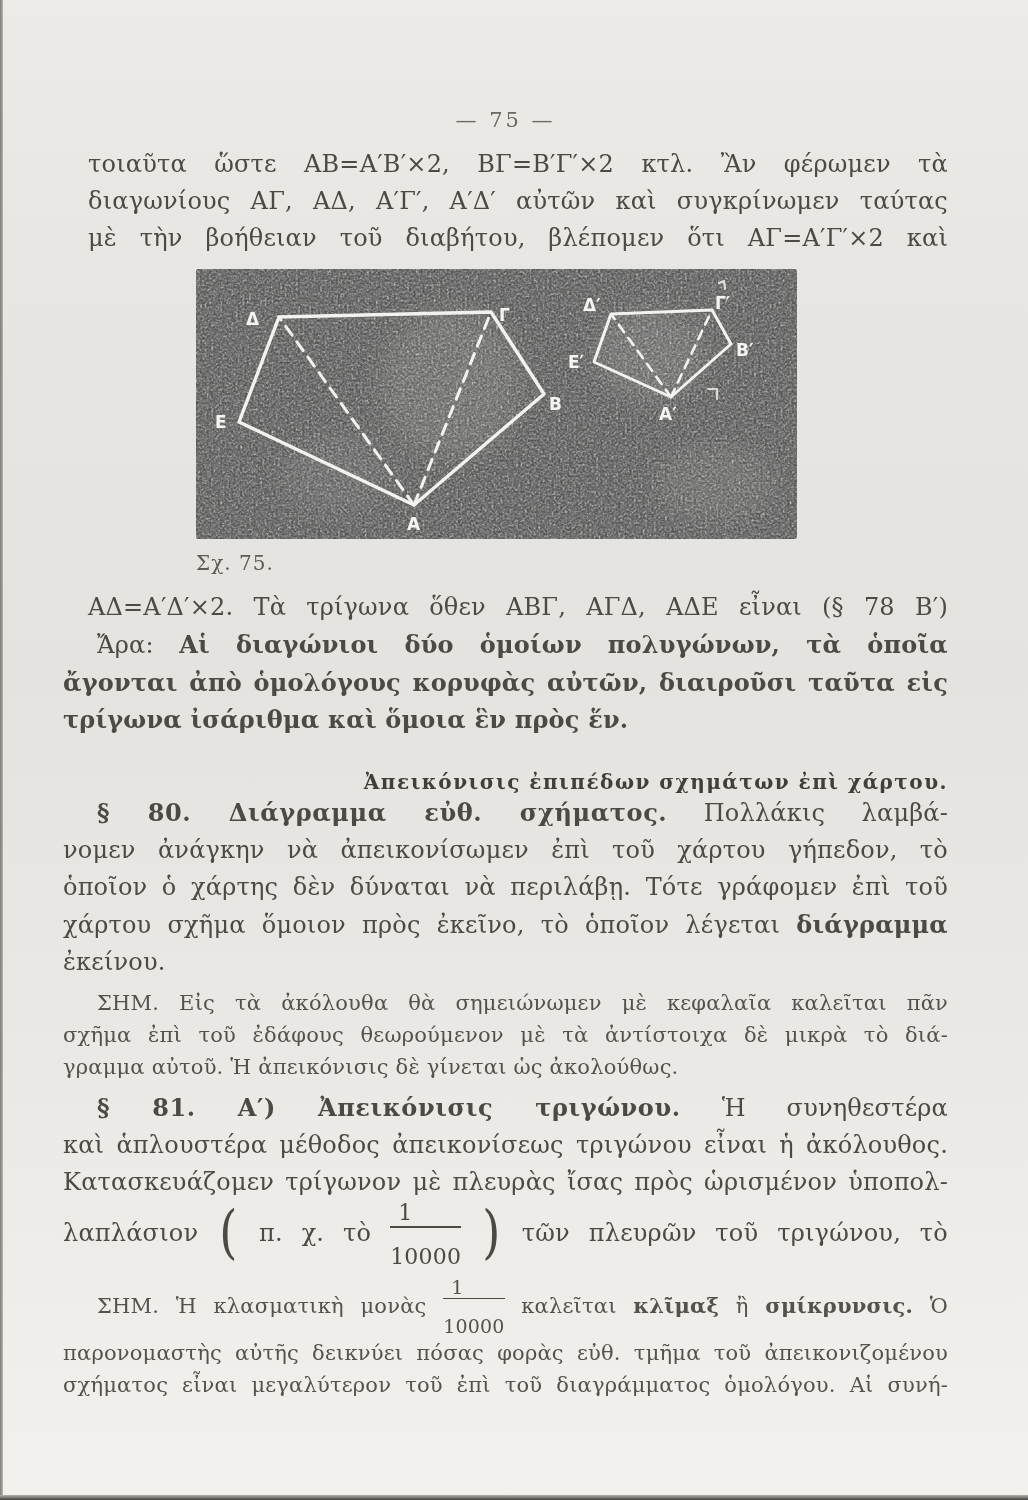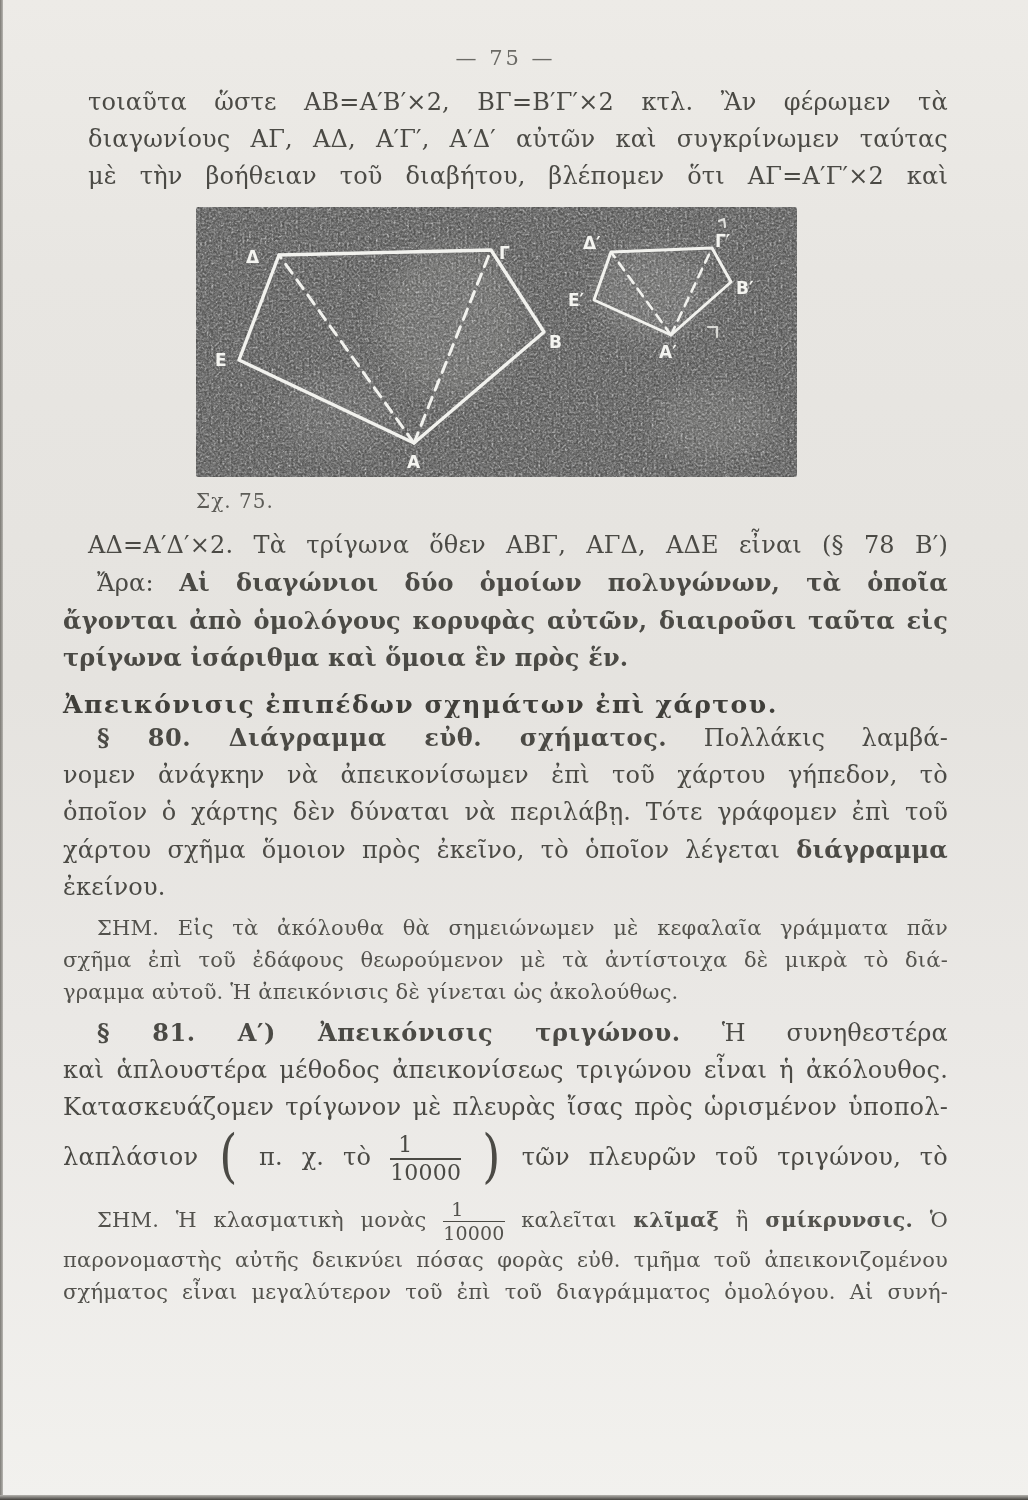--- a/index.html
+++ b/index.html
@@ -7,36 +7,36 @@
     position:relative;width:1028px;height:1500px;overflow:hidden;
     background:linear-gradient(180deg,#edebe7 0%,#e8e6e2 18%,#e5e3df 45%,#eae8e5 68%,#f2f1ee 100%);
     font-family:"DejaVu Serif","Liberation Serif",serif;
     color:#4b4a45;
   }
   .edge-left{position:absolute;left:0;top:0;bottom:0;width:3px;
     background:linear-gradient(90deg,#57554f,#a5a39e);opacity:.75;}
   .edge-bottom{position:absolute;left:0;right:0;bottom:0;height:5px;
     background:linear-gradient(180deg,#b5b3ae,#44423e);}
   .content{position:absolute;left:63px;top:0;width:885px;}
-  .pageno{margin-top:46px;text-align:center;font-size:21px;letter-spacing:3px;color:#6b6a65;}
+  .pageno{margin-top:108px;text-align:center;font-size:21px;letter-spacing:3px;color:#6b6a65;}
   .para{font-size:24px;line-height:37px;letter-spacing:.2px;}
   .line{text-align:justify;text-align-last:justify;white-space:normal;}
   .line.last{text-align-last:left;}
   .tab{display:inline-block;width:34px;}
   .b{font-weight:bold;}
   .bi{font-weight:bold;}
   .lead{font-weight:bold;letter-spacing:.6px;}
-  .heading{margin-top:14px;text-align:left;font-weight:bold;font-size:25px;letter-spacing:1.5px;color:#403f3a;}
+  .heading{margin-top:32px;text-align:right;font-weight:bold;font-size:20px;letter-spacing:1.5px;color:#403f3a;}
   .note{font-size:21px;line-height:32px;color:#53524d;}
   .figure-wrap{margin:12px 0 0 133px;width:601px;}
   .figure-svg{display:block;width:601px;height:270px;}
   .caption{margin:12px 0 0 133px;width:601px;font-size:20px;color:#5d5c57;letter-spacing:1px;}
   .frac{display:inline-block;text-align:center;vertical-align:middle;line-height:1.08;font-size:22px;}
   .frac .num{display:block;border-bottom:2px solid #4b4a45;padding:0 8px 1px;}
-  .frac .den{display:block;padding-top:1px;}
+  .frac .den{display:block;padding-top:17px;}
   .note .frac{font-size:19px;}
   .note .frac .num{border-bottom-width:1.5px;}
   .bigp{display:inline-block;font-size:58px;font-weight:400;vertical-align:middle;line-height:0;transform:scaleX(.8);position:relative;top:-3px;}
   .tall{line-height:62px;}
   .talln{line-height:48px;}
   .mt12{} .mt14{margin-top:14px;margin-left:25px;} .mt6{margin-top:6px;} .mt8{margin-top:8px;}
 </style>
 </head>
 <body>
 
@@ -125,21 +125,21 @@
 
     <div class="para mt12">
       <div class="line"><span class="tab"></span><span class="lead">§ 80. Διάγραμμα εὐθ. σχήματος.</span> <span>Πολλάκις λαμβά-</span></div>
       <div class="line">νομεν ἀνάγκην νὰ ἀπεικονίσωμεν ἐπὶ τοῦ χάρτου γήπεδον, τὸ</div>
       <div class="line">ὁποῖον ὁ χάρτης δὲν δύναται νὰ περιλάβῃ. Τότε γράφομεν ἐπὶ τοῦ</div>
       <div class="line"><span>χάρτου σχῆμα ὅμοιον πρὸς ἐκεῖνο, τὸ ὁποῖον λέγεται</span> <span class="b">διάγραμμα</span></div>
       <div class="line last">ἐκείνου.</div>
     </div>
 
     <div class="para note mt6">
-      <div class="line"><span class="tab"></span><span>ΣΗΜ. Εἰς τὰ ἀκόλουθα θὰ σημειώνωμεν μὲ κεφαλαῖα γράμματα πᾶν</span></div>
+      <div class="line"><span class="tab"></span><span>ΣΗΜ. Εἰς τὰ ἀκόλουθα θὰ σημειώνωμεν μὲ κεφαλαῖα καλεῖται πᾶν</span></div>
       <div class="line">σχῆμα ἐπὶ τοῦ ἐδάφους θεωρούμενον μὲ τὰ ἀντίστοιχα δὲ μικρὰ τὸ διά-</div>
       <div class="line last">γραμμα αὐτοῦ. Ἡ ἀπεικόνισις δὲ γίνεται ὡς ἀκολούθως.</div>
     </div>
 
     <div class="para mt6">
       <div class="line"><span class="tab"></span><span class="lead">§ 81. Α′) Ἀπεικόνισις τριγώνου.</span> <span>Ἡ συνηθεστέρα</span></div>
       <div class="line">καὶ ἁπλουστέρα μέθοδος ἀπεικονίσεως τριγώνου εἶναι ἡ ἀκόλουθος.</div>
       <div class="line">Κατασκευάζομεν τρίγωνον μὲ πλευρὰς ἴσας πρὸς ὡρισμένον ὑποπολ-</div>
       <div class="line tall">
         <span>λαπλάσιον</span>

